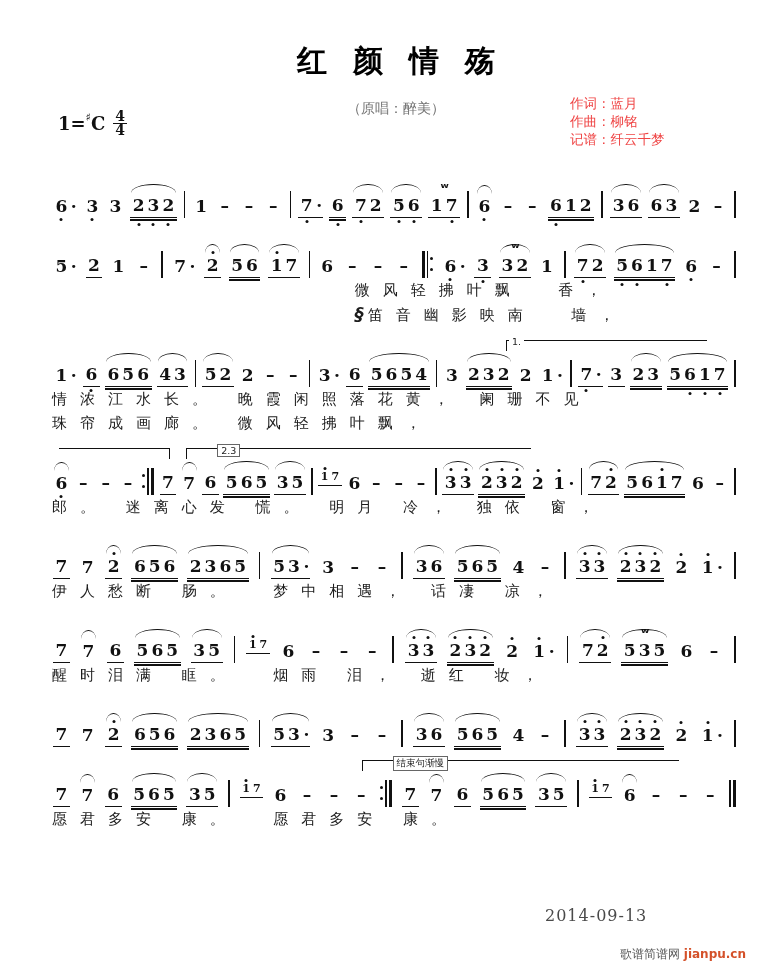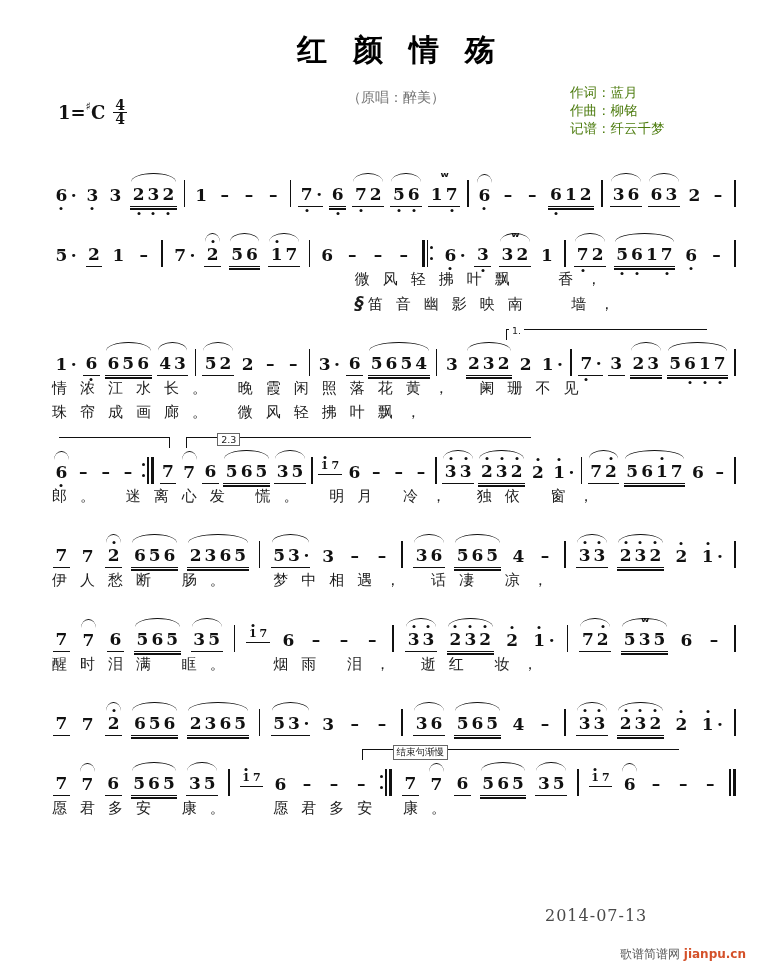--- a/index.html
+++ b/index.html
@@ -1,26 +1,26 @@
 <!DOCTYPE html>
 <html><head>
 <meta charset="utf-8">
 <style>
   html,body{margin:0;padding:0;background:#fff;}
   .sheet{position:relative;width:762px;height:980px;background:#fff;box-sizing:border-box;
-         padding:4px 22px 0 52px;overflow:hidden;color:#111;
+         padding:15px 22px 0 52px;overflow:hidden;color:#111;
          font-family:"DejaVu Serif","Liberation Serif",serif;border-radius:23px;}
   
   .title{margin-top:26px;text-align:center;font-size:30px;font-weight:bold;
          letter-spacing:26px;text-indent:26px;color:#000;}
   .meta{position:relative;height:66px;margin-top:10px;}
   .subtitle{position:absolute;left:0;right:0;top:8px;text-align:center;font-size:14px;
             font-family:"DejaVu Sans","Liberation Sans",sans-serif;color:#737373;}
   .credits{position:absolute;left:518px;top:2px;font-size:13.5px;line-height:18px;
-           font-family:"DejaVu Sans","Liberation Sans",sans-serif;color:#4d7c0f;}
+           font-family:"DejaVu Sans","Liberation Sans",sans-serif;color:#ef4444;}
   .keysig{position:absolute;left:6px;top:18px;display:flex;align-items:center;
           font-size:18px;font-weight:bold;}
   .keysig .acc{font-size:11px;position:relative;top:-6px;}
   .ts{display:inline-flex;flex-direction:column;align-items:center;font-size:14px;
       line-height:13px;margin-left:8px;font-weight:bold;}
   .ts .top{border-bottom:1.6px solid #111;padding:0 2px;}
   .ts .bot{padding:0 2px;}
   
   .systems{margin-top:2px;}
   .system{position:relative;margin-top:10px;padding-top:16px;}
@@ -818,18 +818,18 @@
             </span></span>
           <span class="bl">
             <i class="l"></i>
             <i class="t"></i>
           </span>
         </div>
         <div class="lyrics"><span class="ltext">愿君多安 康。  愿君多安 康。</span></div>
       </div>
     </div>
 
-  <div class="date">2014-07-13</div>
+  <div class="date">2014-09-13</div>
   <div class="watermark">
     <span class="site">歌谱简谱网 </span><span class="domain" style="color: rgb(212, 81, 42);">jianpu.cn</span>
   </div>
 
 </div>
 
 </body></html>

